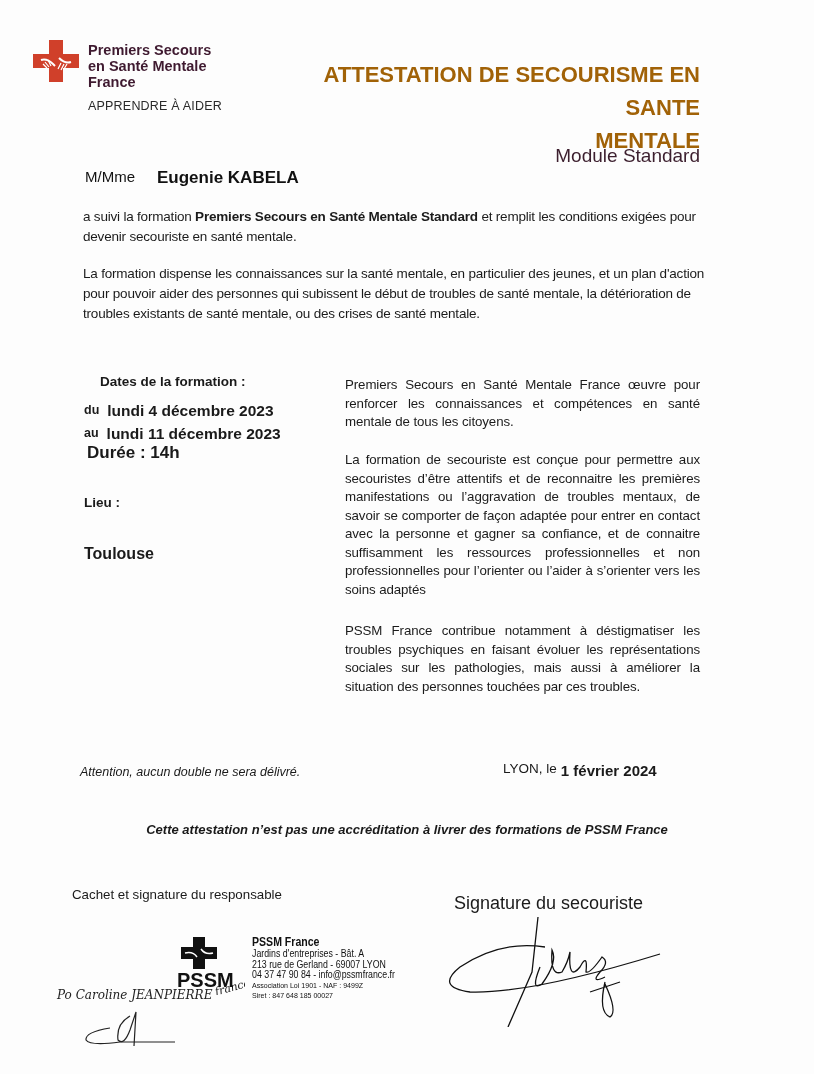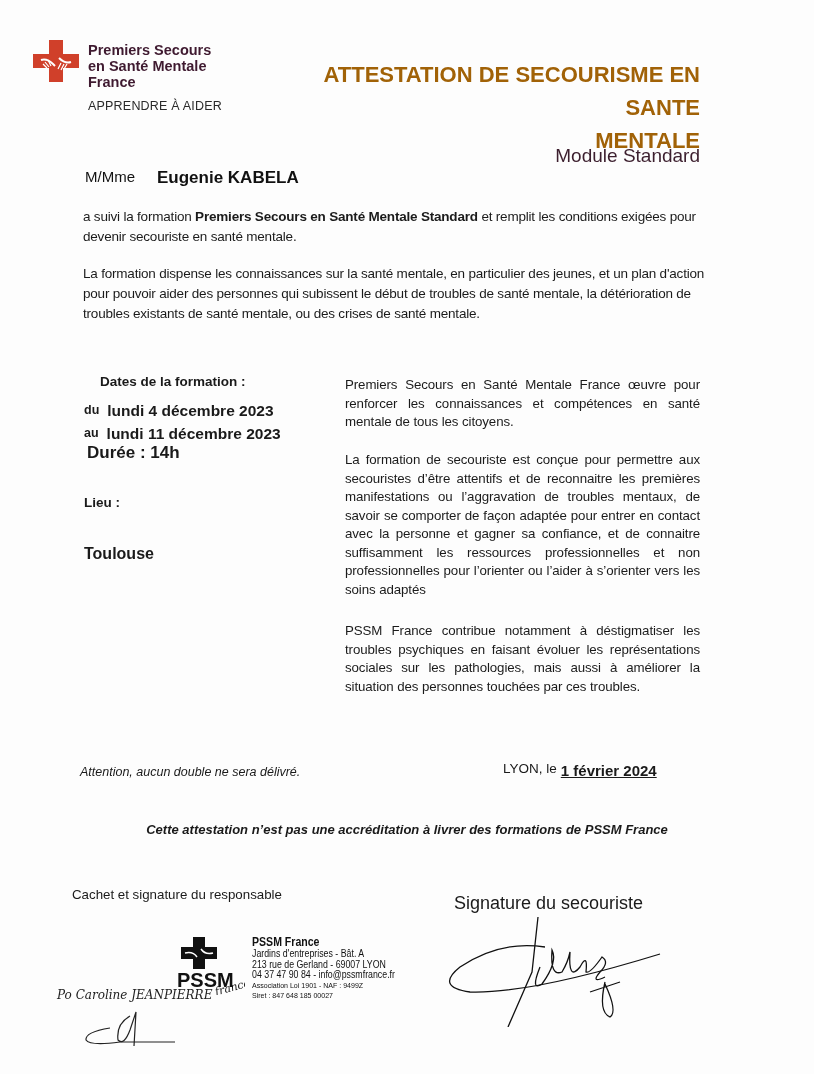--- a/index.html
+++ b/index.html
@@ -38,21 +38,21 @@
 
   
   .rc { left: 345px; width: 355px; font-size: 13.3px; line-height: 18.5px; text-align: justify; color: #1b1b1b; letter-spacing: -0.1px; }
   .rc1 { top: 376px; }
   .rc2 { top: 451px; }
   .rc3 { top: 622px; }
 
   
   .attention { left: 80px; top: 765px; font-size: 12.5px; font-style: italic; }
   .lyon { left: 503px; top: 759px; font-size: 13.5px; }
-  .lyon .date { font-weight: bold; font-size: 15px; margin-left: 4px; position: relative; top: 3px; text-decoration: underline; }
+  .lyon .date { font-weight: bold; font-size: 15px; margin-left: 4px; position: relative; top: 3px; }
   .disclaimer { left: 0; width: 814px; top: 822px; text-align: center; font-size: 13px; font-style: italic; font-weight: bold; }
   .cachet { left: 72px; top: 885px; font-size: 13.3px; line-height: 20px; }
   .sig-label { left: 454px; top: 893px; font-size: 18px; }
 
   
   .stamp-logo { left: 175px; top: 935px; width: 70px; height: 60px; }
   .stamp-text { left: 252px; top: 936px; font-size: 10px; line-height: 10.5px; color: #111; font-family: "Liberation Sans Narrow", "Liberation Sans", sans-serif; transform: scaleX(0.88); transform-origin: left top; }
   .stamp-text .st-title { font-size: 12px; font-weight: bold; display: block; line-height: 13px; }
   .stamp-text .line { display: block; }
   .stamp-text .small { font-size: 8px; }

